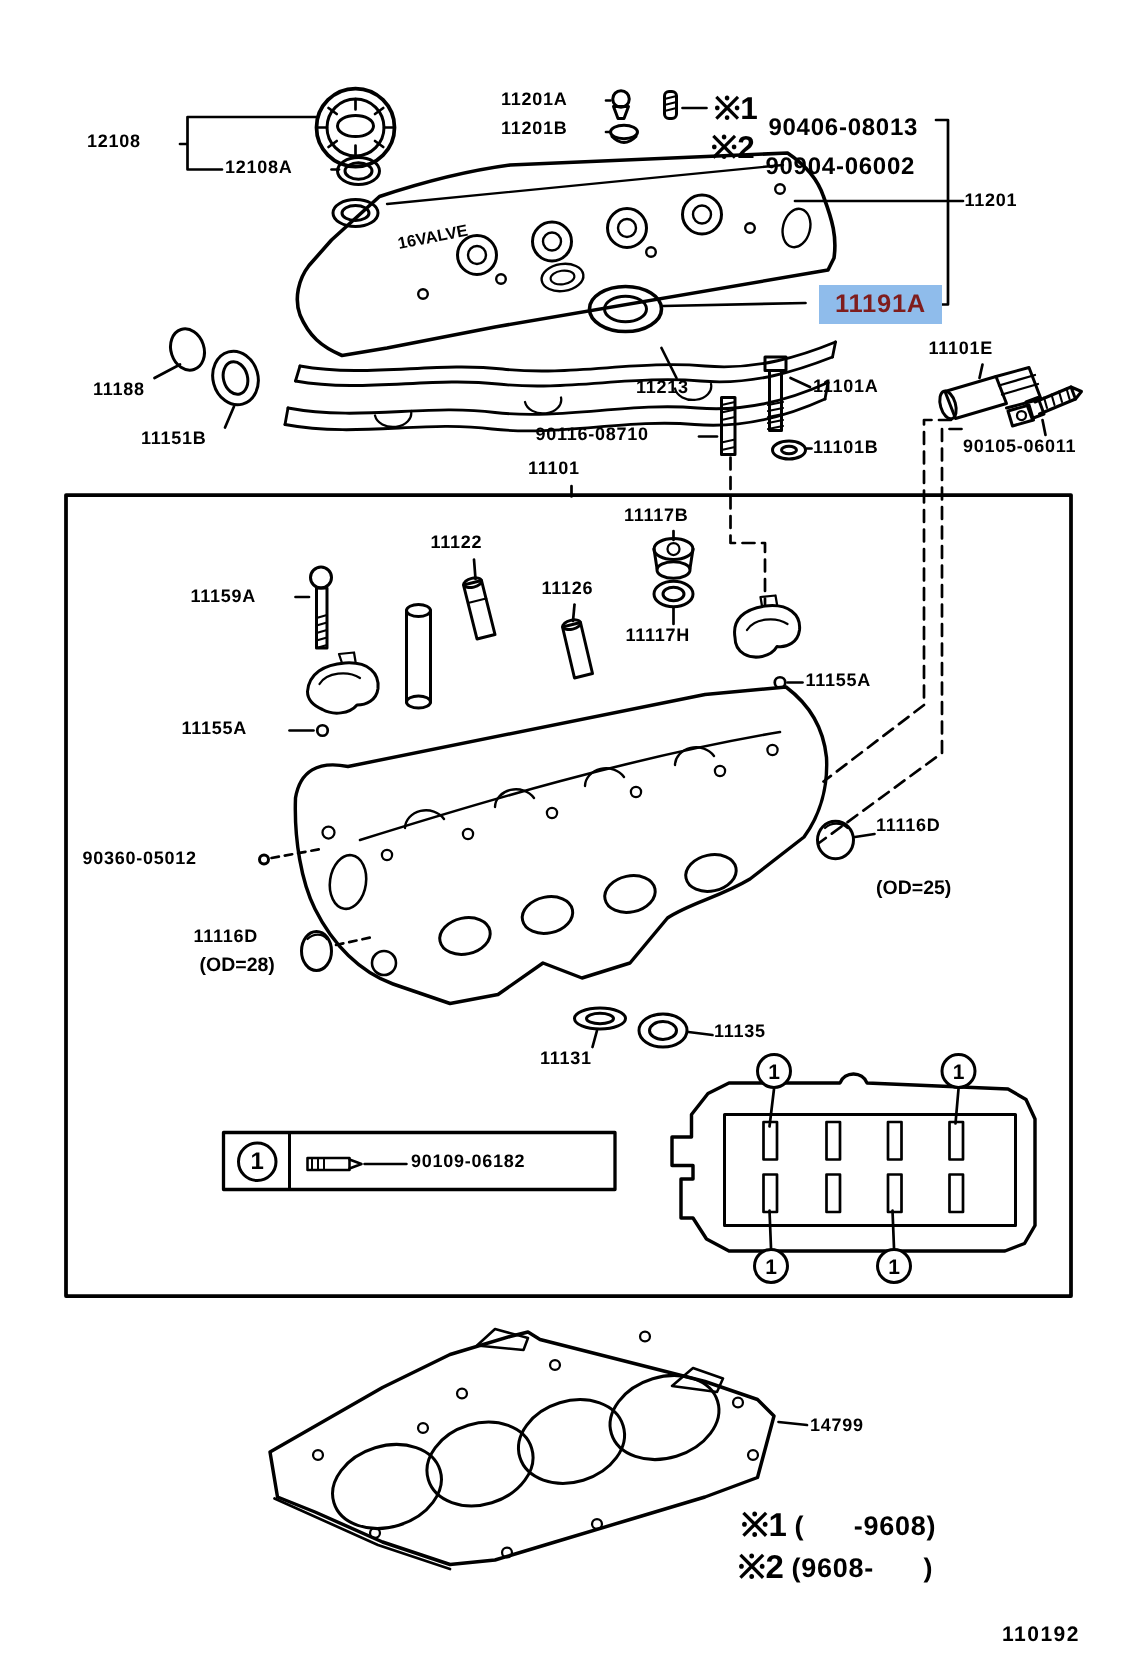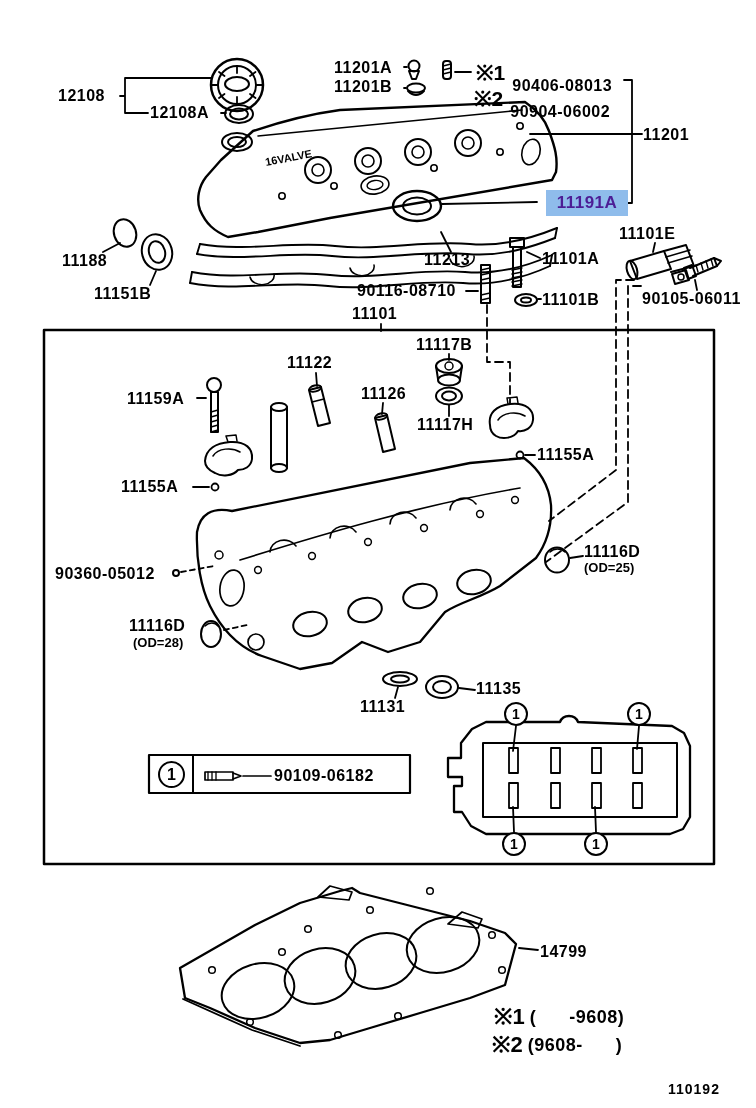--- a/index.html
+++ b/index.html
@@ -1,21 +1,21 @@
 <!DOCTYPE html>
 <html><head>
 <meta charset="utf-8">
 <style>
   html,body{margin:0;padding:0;background:#fff;}
   .stage{position:relative;width:756px;height:1108px;background:#fff;overflow:hidden;
          font-family:"Liberation Sans",sans-serif;color:#000;}
   svg.art{position:absolute;left:0;top:0;}
-  .lbl{position:absolute;font-weight:bold;font-size:16px;line-height:1;white-space:nowrap;letter-spacing:0.5px;}
+  .lbl{position:absolute;font-weight:bold;font-size:12px;line-height:1;white-space:nowrap;letter-spacing:0.5px;}
   .sm{font-size:13px;letter-spacing:0;}
-  .hl{position:absolute;left:546px;top:190px;width:82px;height:26px;background:#8fbceb;color:#4c1d95;
+  .hl{position:absolute;left:546px;top:190px;width:82px;height:26px;background:#8fbceb;color:#7f1d1d;
       display:flex;align-items:center;justify-content:center;font-weight:bold;font-size:17px;letter-spacing:0.5px;}
   .callout{position:absolute;width:24px;height:24px;box-sizing:border-box;border:2.5px solid #000;border-radius:50%;
       background:#fff;display:flex;align-items:center;justify-content:center;font-weight:bold;font-size:14px;}
   .callout.big{width:27px;height:27px;font-size:16px;}
   .ref{position:absolute;display:flex;align-items:center;gap:7px;font-weight:bold;}
   .ref .mark{font-size:21px;line-height:1;}
   .ref .part{font-size:16px;line-height:1;letter-spacing:0.5px;margin-top:28px;}
   .note{position:absolute;display:flex;align-items:center;gap:5px;font-weight:bold;}
   .note .mark{font-size:22px;line-height:1;}
   .note .body{font-size:18px;line-height:1;white-space:pre;letter-spacing:0.5px;}
@@ -330,21 +330,21 @@
 <div class="lbl" style="left:287px;top:355px">11122</div>
 <div class="lbl" style="left:127px;top:391px">11159A</div>
 <div class="lbl" style="left:361px;top:386px">11126</div>
 <div class="lbl" style="left:417px;top:417px">11117H</div>
 <div class="lbl" style="left:121px;top:479px">11155A</div>
 <div class="lbl" style="left:537px;top:447px">11155A</div>
 <div class="lbl" style="left:55px;top:566px">90360-05012</div>
 <div class="lbl" style="left:129px;top:618px">11116D</div>
 <div class="lbl sm" style="left:133px;top:636px">(OD=28)</div>
 <div class="lbl" style="left:584px;top:544px">11116D</div>
-<div class="lbl sm" style="left:584px;top:561px">(OD=25)</div>
+<div class="lbl sm" style="left:584px;top:585px">(OD=25)</div>
 <div class="lbl" style="left:360px;top:699px">11131</div>
 <div class="lbl" style="left:476px;top:681px">11135</div>
 
 <div class="lbl" style="left:274px;top:768px">90109-06182</div>
 <div class="callout big" style="left:158px;top:761px">1</div>
 
 <div class="callout" style="left:504px;top:702px">1</div>
 <div class="callout" style="left:627px;top:702px">1</div>
 <div class="callout" style="left:502px;top:832px">1</div>
 <div class="callout" style="left:584px;top:832px">1</div>

